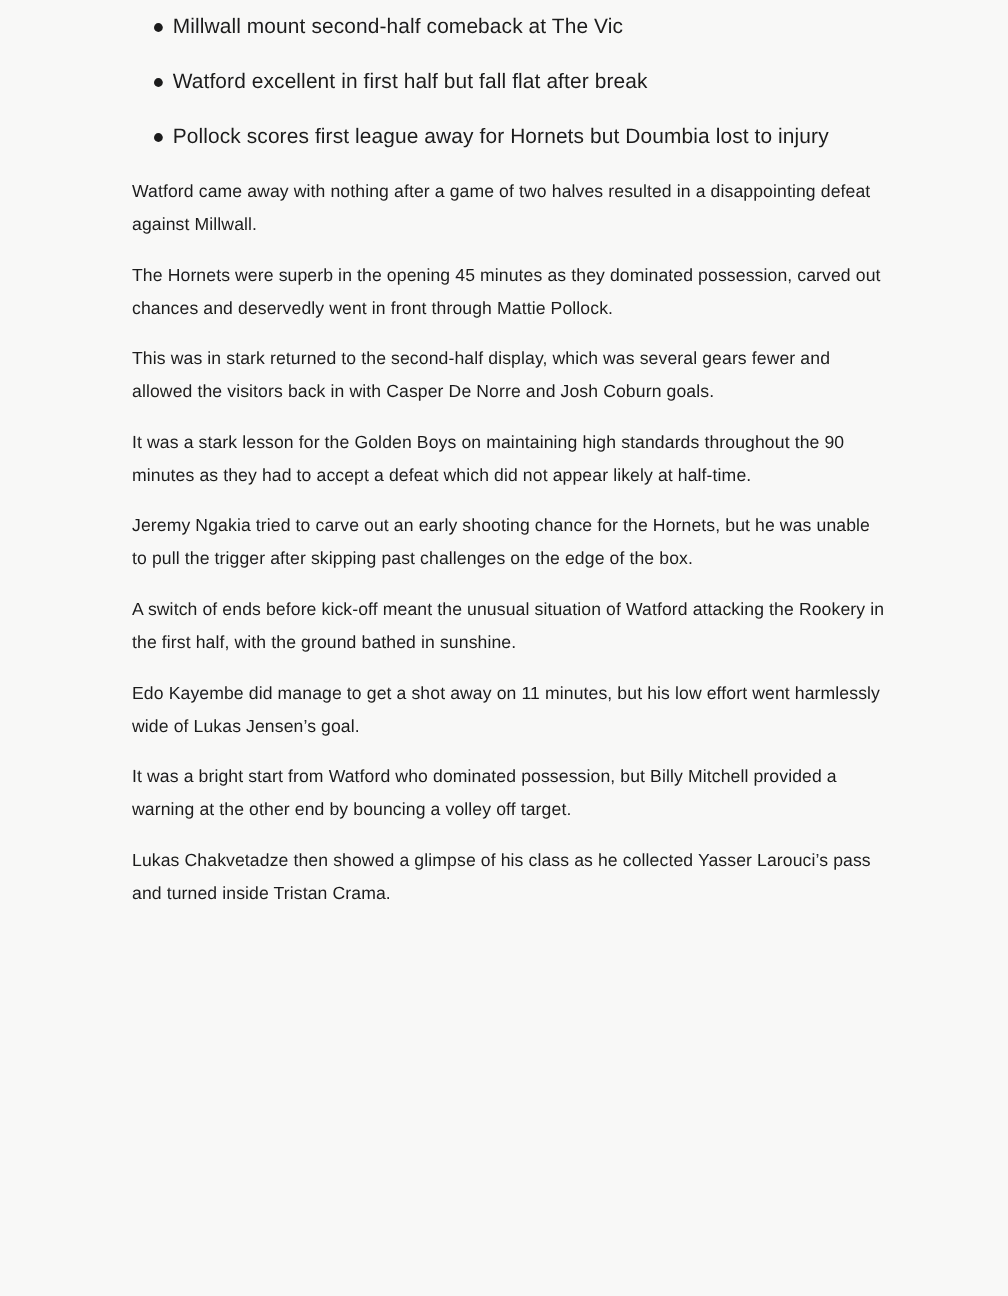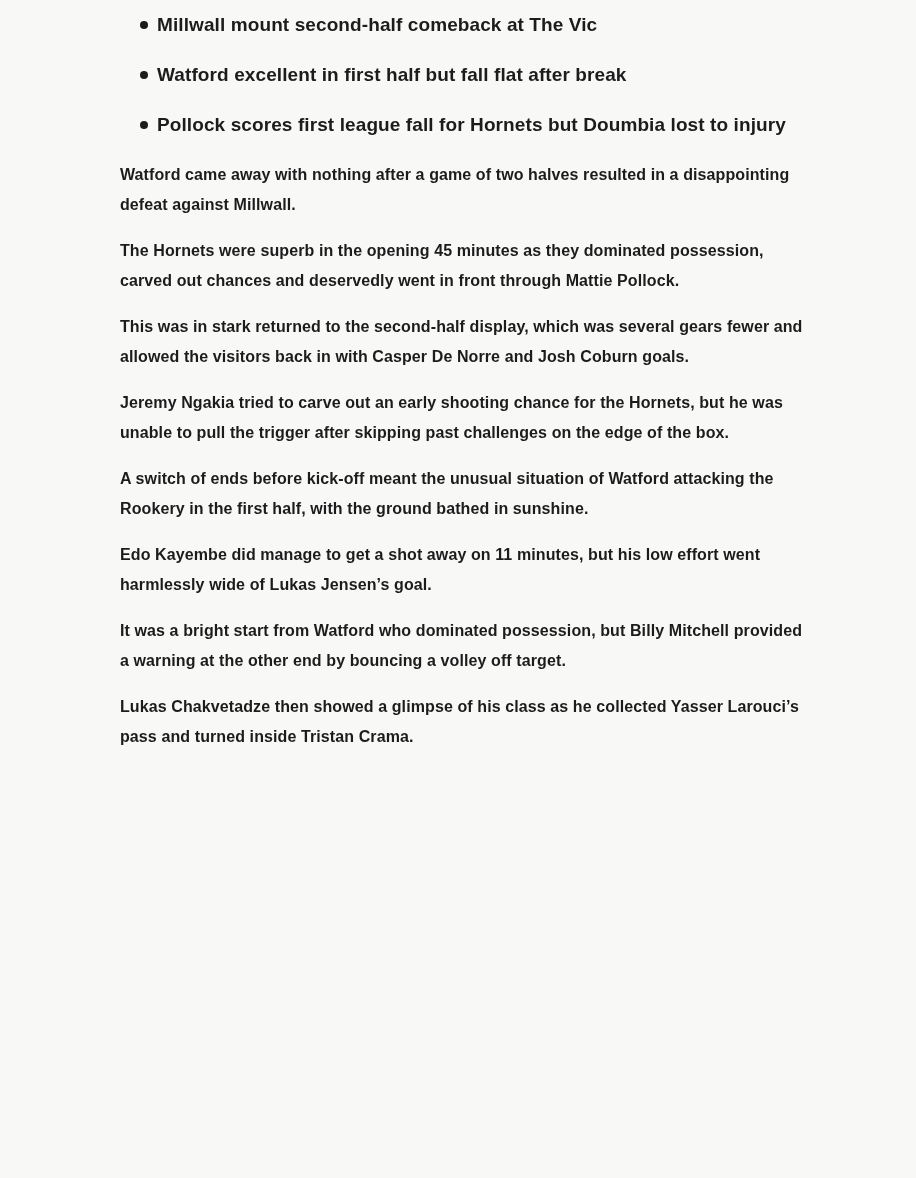--- a/index.html
+++ b/index.html
@@ -11,21 +11,20 @@
     height: 1178px;
     background: #f8f8f7;
     font-family: "Liberation Sans", sans-serif;
     color: #1c1c1c;
     overflow: hidden;
   }
   .article {
     box-sizing: border-box;
     width: 916px;
     padding: 10px 110px 0 120px;
-    font-weight: bold;
   }
   .bullet-list {
     list-style: none;
     margin: 0 0 20px 0;
     padding: 0;
   }
   .bullet-item {
     position: relative;
     padding-left: 37px;
     margin: 0 0 20px 0;
@@ -60,26 +59,27 @@
     <li class="bullet-item">
       <span class="bullet-dot"></span>
       <span>Millwall mount second-half comeback at The Vic</span>
     </li>
     <li class="bullet-item">
       <span class="bullet-dot"></span>
       <span>Watford excellent in first half but fall flat after break</span>
     </li>
     <li class="bullet-item">
       <span class="bullet-dot"></span>
-      <span>Pollock scores first league fall for Hornets but Doumbia lost to injury</span>
+      <span>Pollock scores first league away for Hornets but Doumbia lost to injury</span>
     </li>
   </ul>
 
   <p class="paragraph">Watford came away with nothing after a game of two halves resulted in a disappointing defeat against Millwall.</p>
   <p class="paragraph">The Hornets were superb in the opening 45 minutes as they dominated possession, carved out chances and deservedly went in front through Mattie Pollock.</p>
   <p class="paragraph">This was in stark returned to the second-half display, which was several gears fewer and allowed the visitors back in with Casper De Norre and Josh Coburn goals.</p>
+  <p class="paragraph">It was a stark lesson for the Golden Boys on maintaining high standards throughout the 90 minutes as they had to accept a defeat which did not appear likely at half-time.</p>
   <p class="paragraph">Jeremy Ngakia tried to carve out an early shooting chance for the Hornets, but he was unable to pull the trigger after skipping past challenges on the edge of the box.</p>
   <p class="paragraph">A switch of ends before kick-off meant the unusual situation of Watford attacking the Rookery in the first half, with the ground bathed in sunshine.</p>
   <p class="paragraph">Edo Kayembe did manage to get a shot away on 11 minutes, but his low effort went harmlessly wide of Lukas Jensen’s goal.</p>
   <p class="paragraph">It was a bright start from Watford who dominated possession, but Billy Mitchell provided a warning at the other end by bouncing a volley off target.</p>
   <p class="paragraph">Lukas Chakvetadze then showed a glimpse of his class as he collected Yasser Larouci’s pass and turned inside Tristan Crama.</p>
 
 </div>
 
 </body></html>

